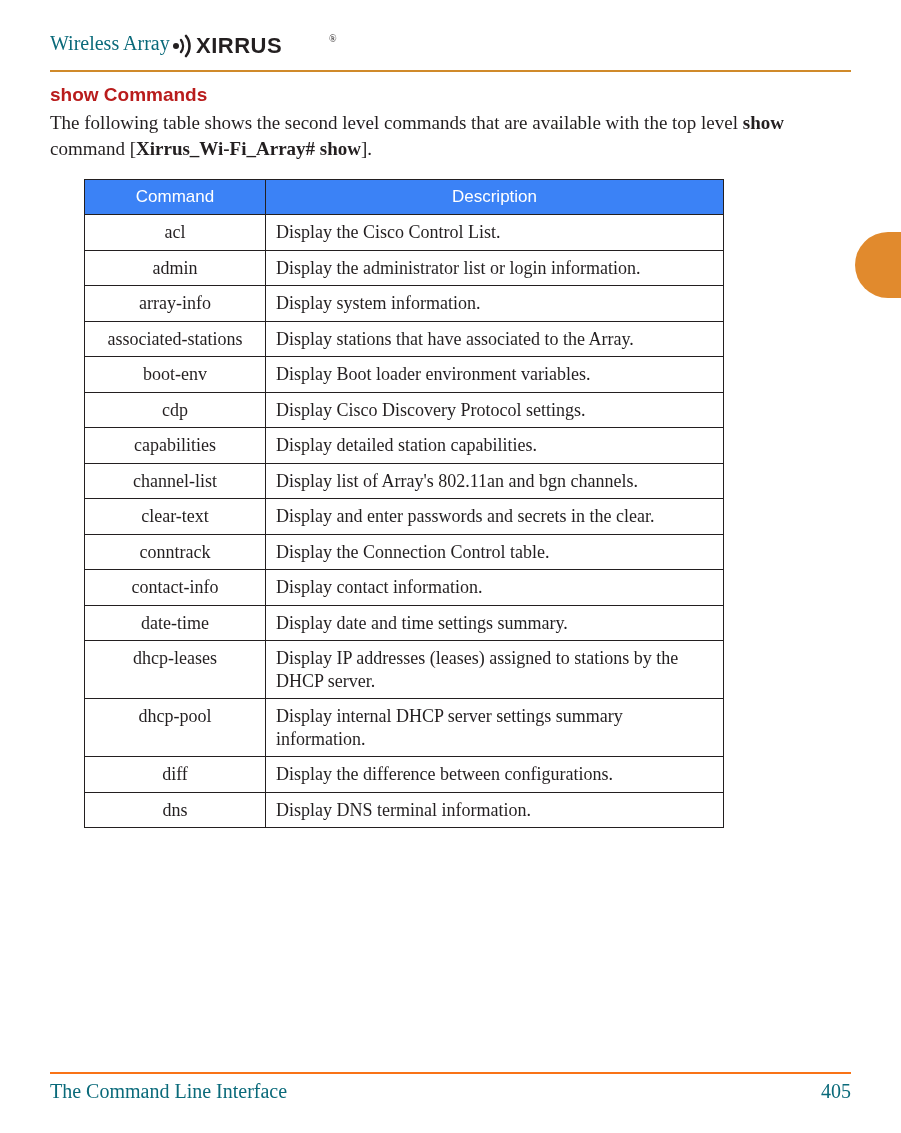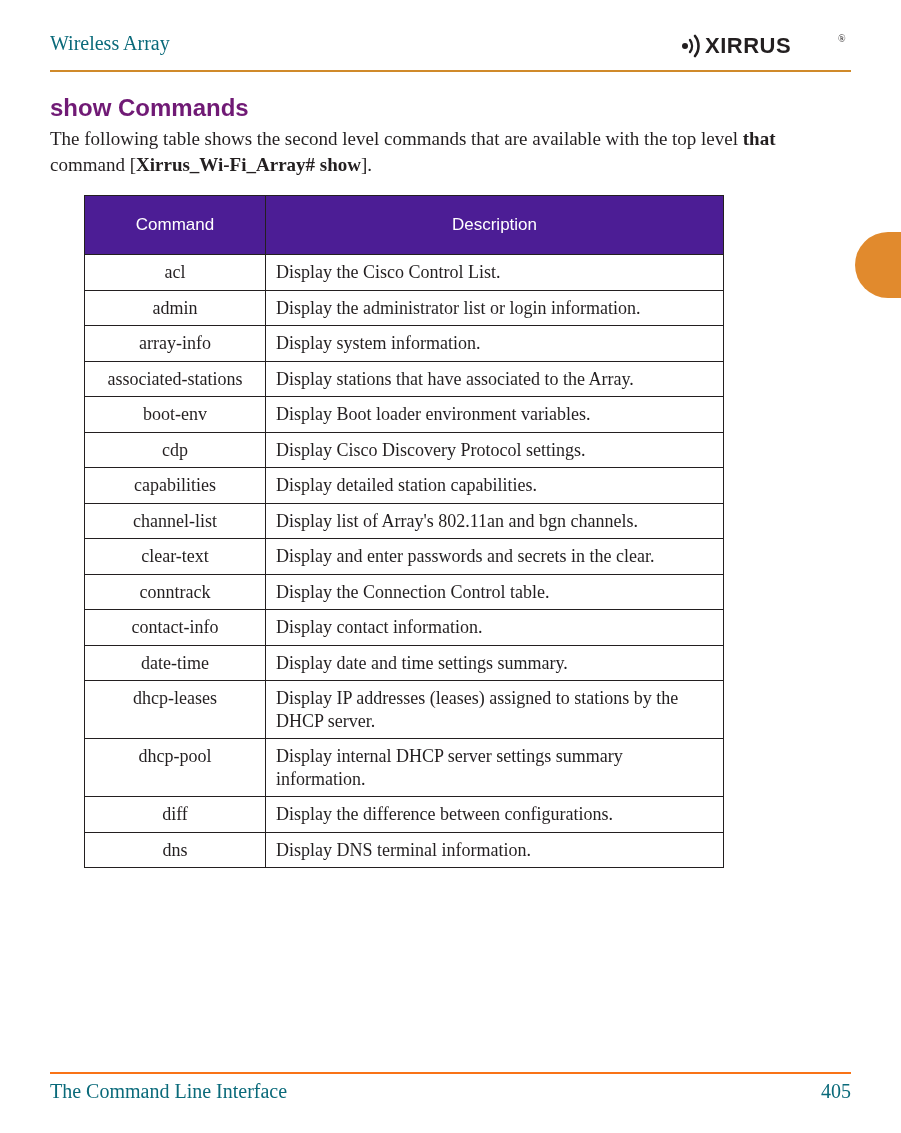--- a/index.html
+++ b/index.html
@@ -12,45 +12,45 @@
   }
   .page {
     position: relative;
     width: 901px;
     height: 1133px;
     box-sizing: border-box;
     padding: 28px 50px 0 50px;
   }
   .header {
     display: flex;
-    justify-content: space-between;
+    justify-content: flex-start;
     align-items: flex-start;
     border-bottom: 2px solid #d08a2a;
     padding-bottom: 0px;
     height: 42px;
   }
   .header-title {
     color: #0a6a7a;
     font-size: 20px;
     font-family: "Palatino Linotype", "Book Antiqua", Palatino, Georgia, serif;
     padding-top: 4px;
   }
   .logo {
     display: flex;
     align-items: center;
     gap: 3px;
     padding-top: 4px;
   }
   .logo svg { display:block; }
   .section-heading {
-    color: #701a75;
+    color: #b91c1c;
     font-family: Arial, Helvetica, sans-serif;
     font-weight: bold;
-    font-size: 24px;
-    margin-top: 22px;
+    font-size: 19px;
+    margin-top: 12px;
     margin-bottom: 4px;
   }
   .intro {
     font-size: 19px;
     line-height: 1.35;
     margin-bottom: 18px;
   }
   .intro .b { font-weight: bold; }
   .side-tab {
     position: absolute;
@@ -62,26 +62,26 @@
     border-top-left-radius: 46px;
     border-bottom-left-radius: 46px;
   }
   table.cmd {
     border-collapse: collapse;
     width: 640px;
     margin-left: 34px;
     font-size: 18px;
   }
   table.cmd th {
-    background: #4c1d95;
+    background: #3b82f6;
     color: #fff;
     font-family: Arial, Helvetica, sans-serif;
     font-weight: normal;
     font-size: 17px;
-    padding: 19px 10px;
+    padding: 7px 10px;
     border: 1px solid #231f20;
     text-align: center;
   }
   table.cmd th:first-child { width: 160px; }
   table.cmd td {
     border: 1px solid #231f20;
     padding: 6px 10px 6px 10px;
     vertical-align: top;
     line-height: 1.25;
   }
@@ -120,21 +120,21 @@
         <text x="159" y="10" font-size="10" fill="#231f20">®</text>
       </svg>
     </div>
   </div>
 
   <div class="side-tab"></div>
 
   <div class="section-heading">show Commands</div>
 
   <div class="intro">
-    <span>The following table shows the second level commands that are available with the top level </span><span class="b">that</span><span> command [</span><span class="b">Xirrus_Wi-Fi_Array# show</span><span>].</span>
+    <span>The following table shows the second level commands that are available with the top level </span><span class="b">show</span><span> command [</span><span class="b">Xirrus_Wi-Fi_Array# show</span><span>].</span>
   </div>
 
   <table class="cmd">
     <thead>
       <tr>
         <th>Command</th>
         <th>Description</th>
       </tr>
     </thead>
     <tbody>

